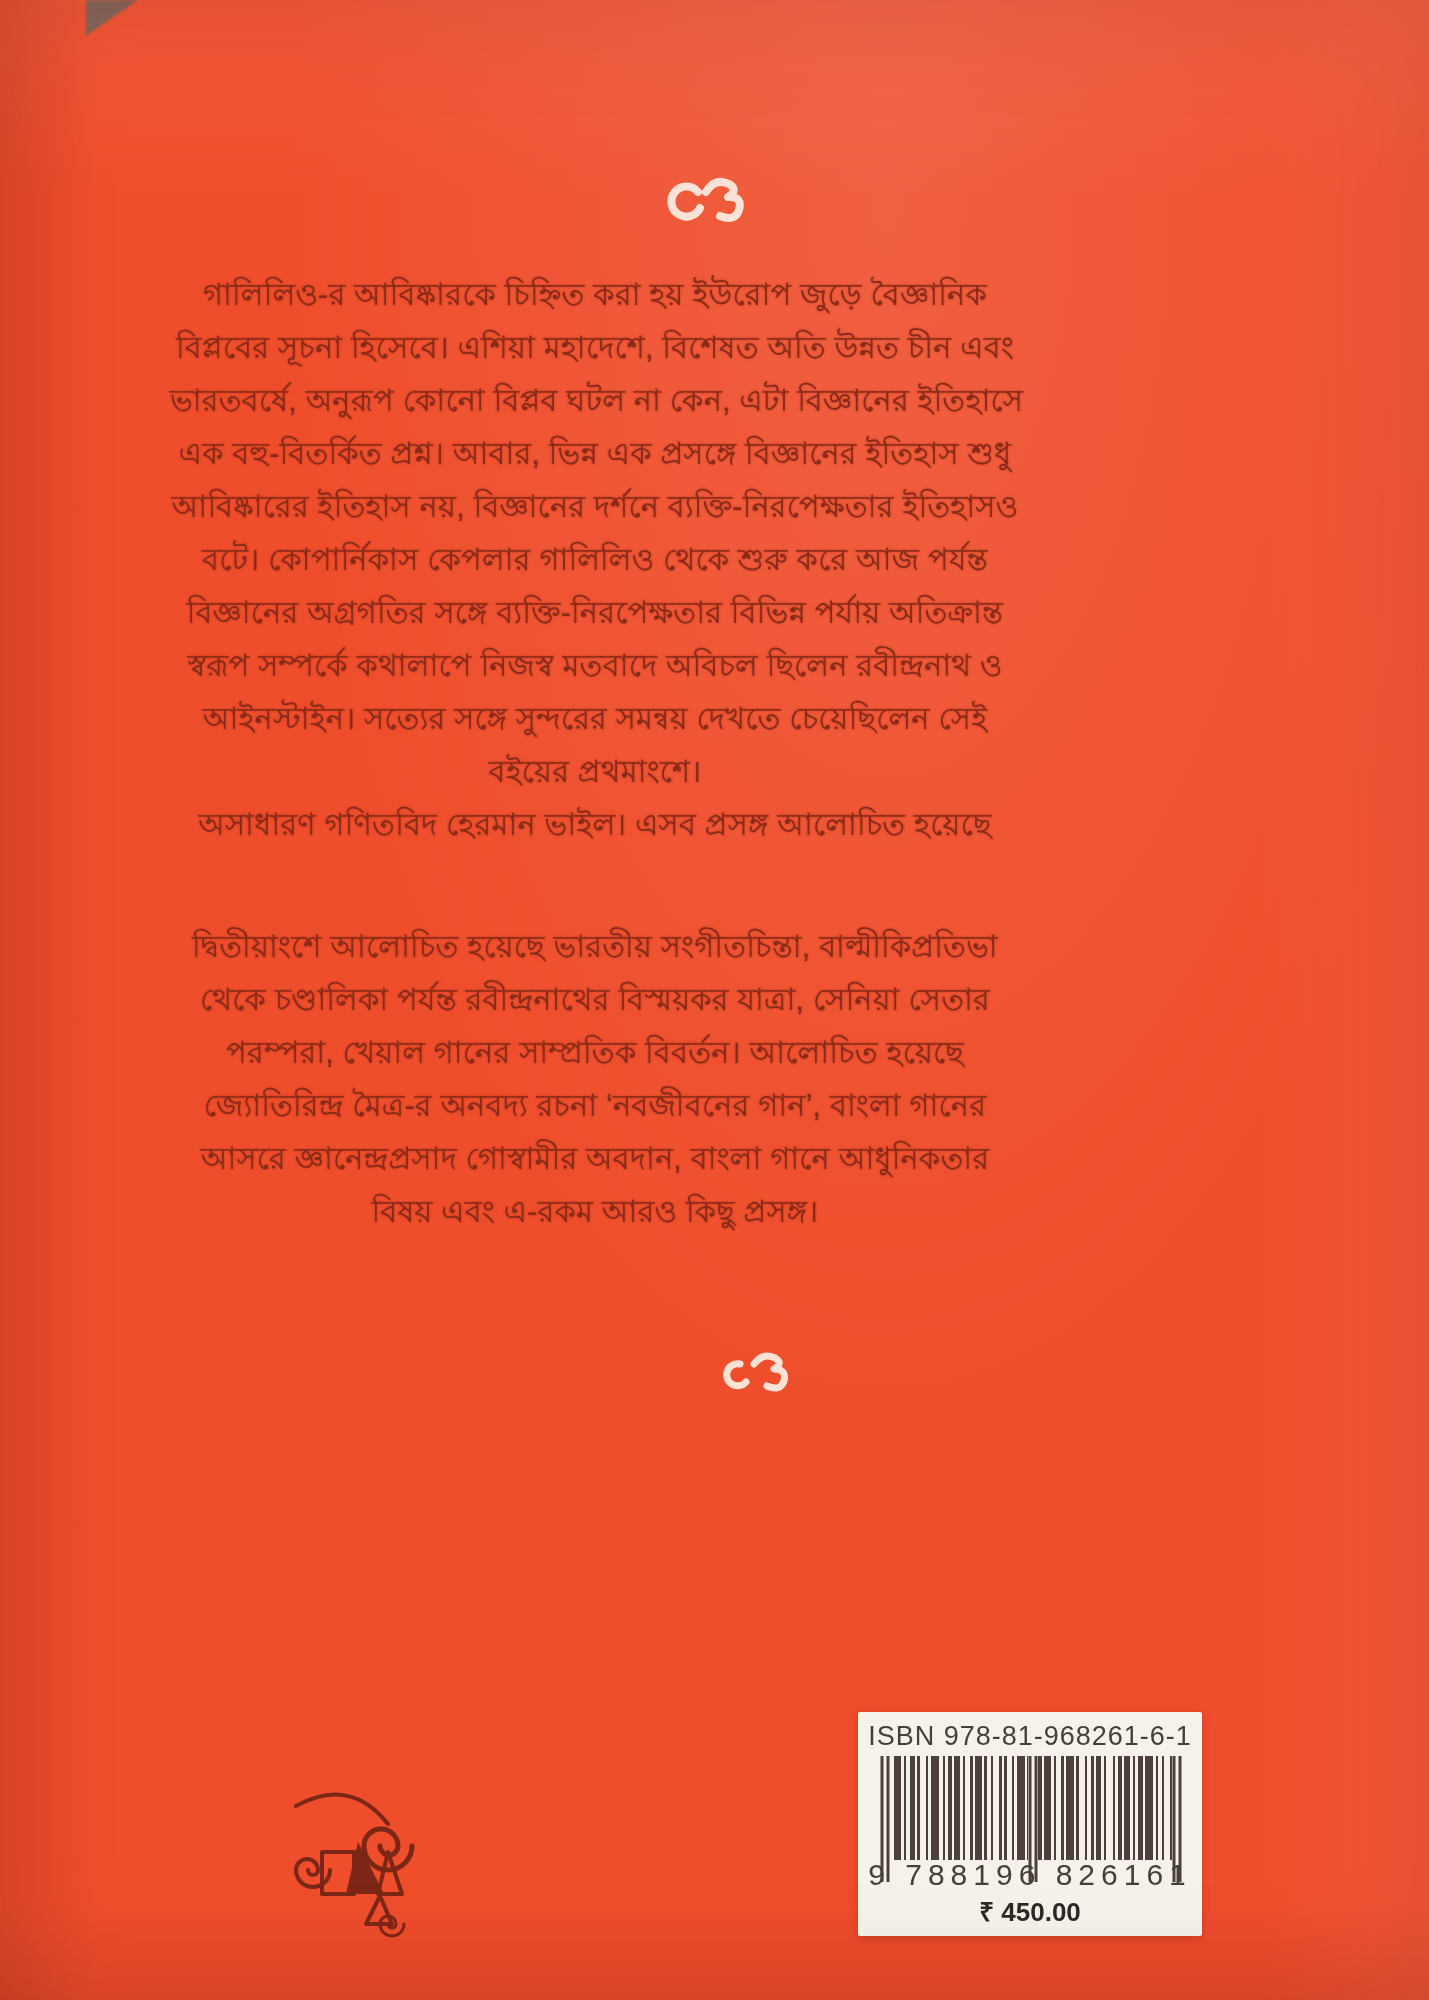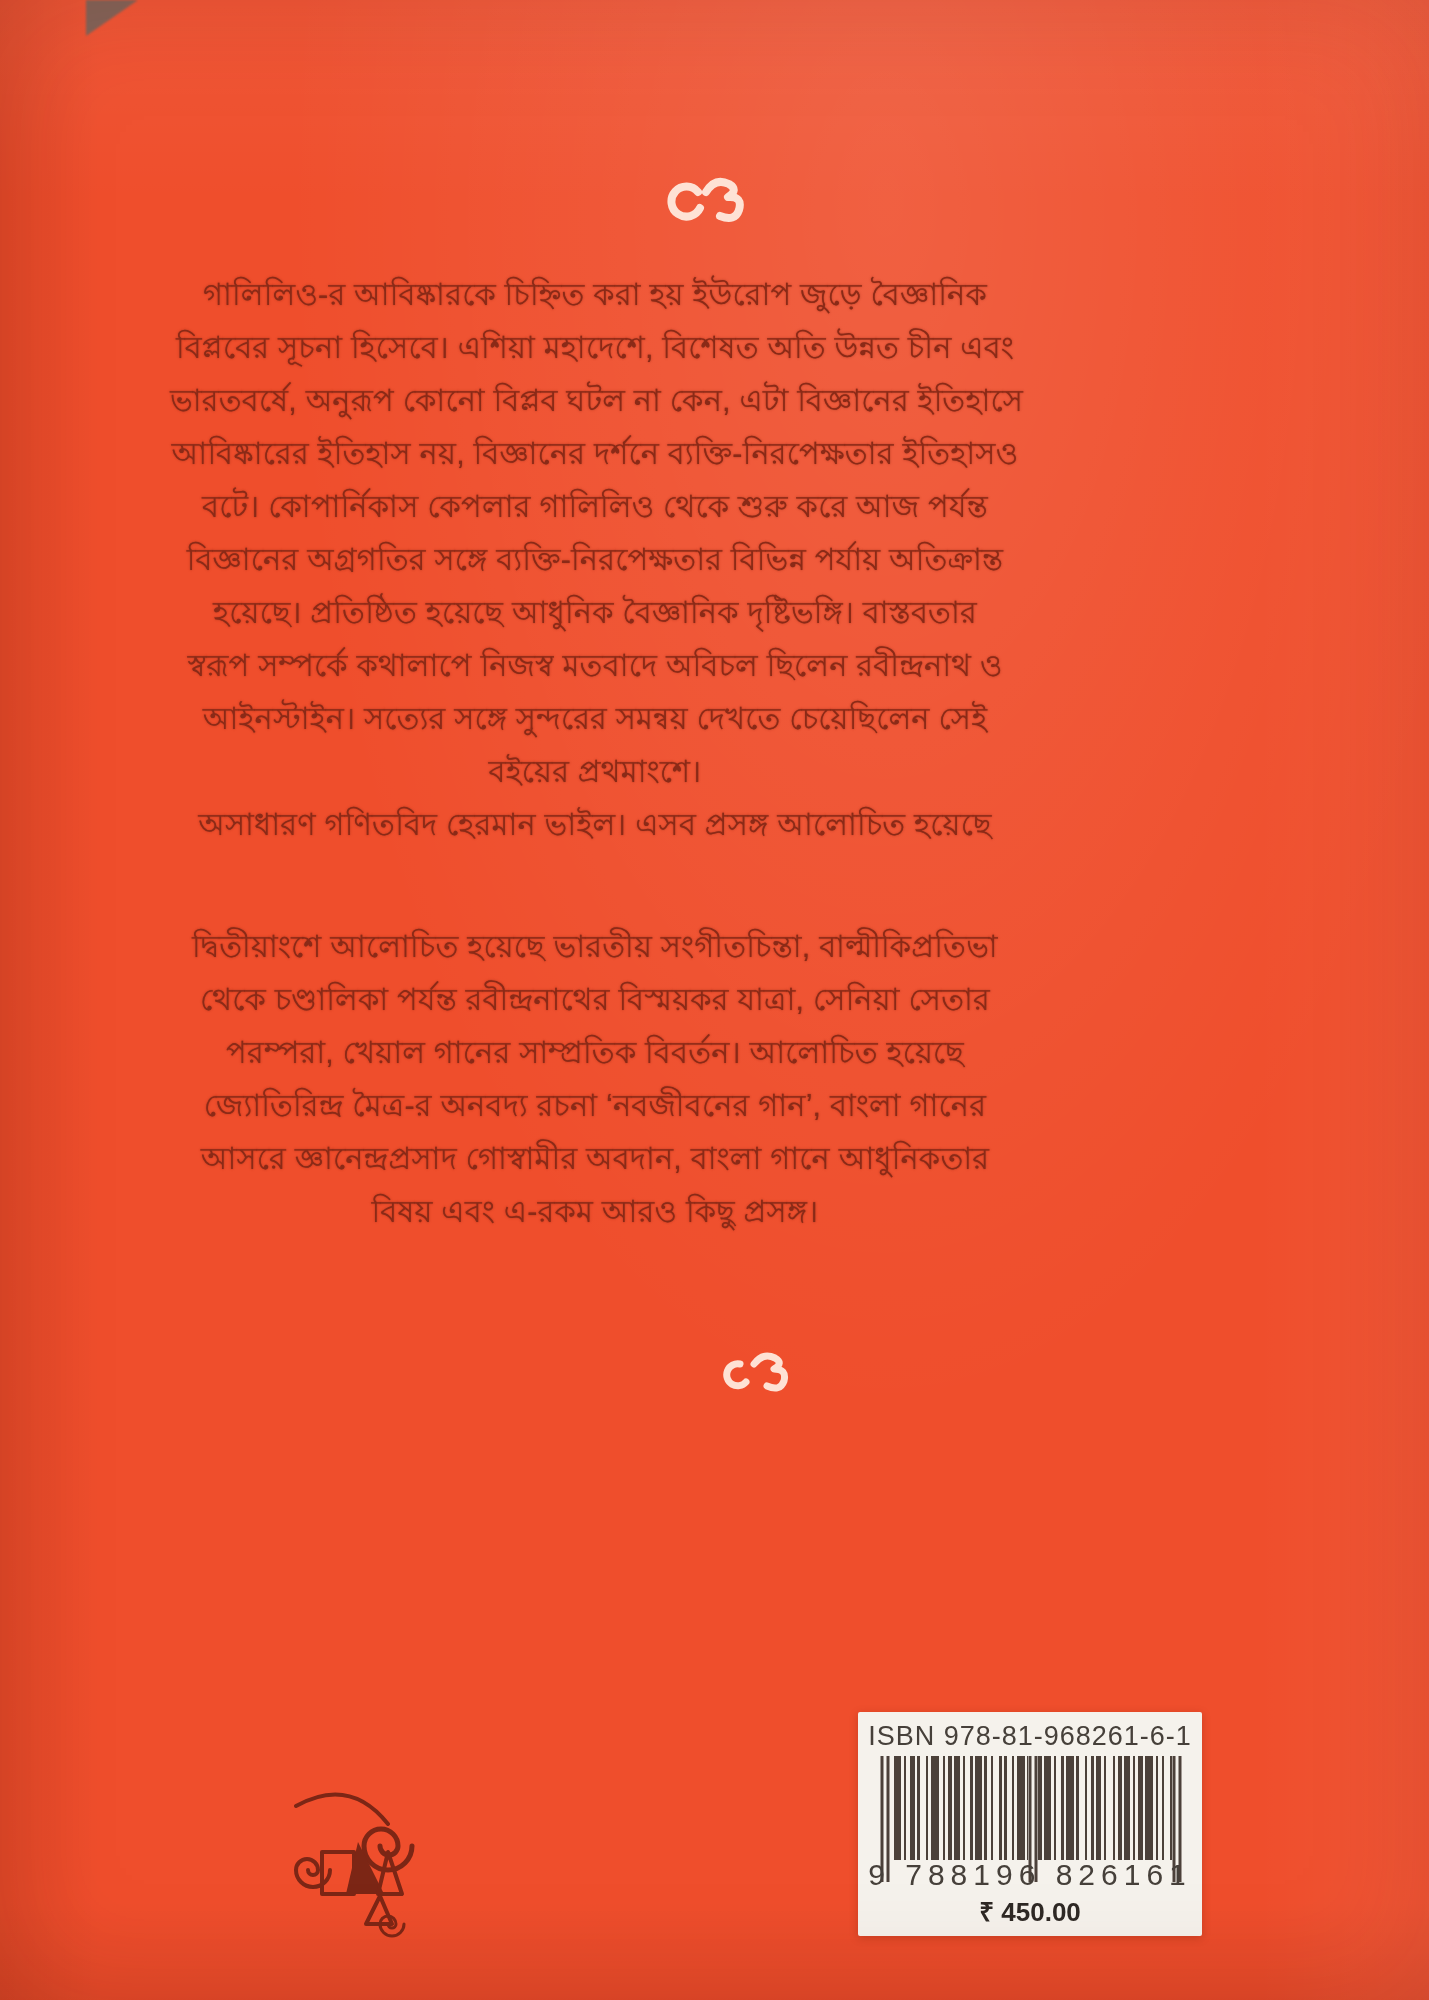--- a/index.html
+++ b/index.html
@@ -78,24 +78,24 @@
 
   <svg class="fleuron fleuron-top" width="120" height="78" viewBox="0 0 120 78">
     <path d="M50 34 A15 15 0 1 0 52 50" stroke-width="8"></path>
     <path d="M58 34 q9 -15 23 -8 q10 6 -1 13 q15 -1 11 13 q-4 12 -19 6" stroke-width="8"></path>
   </svg>
 
   <div class="synopsis para1">
     <div class="line">গালিলিও-র আবিষ্কারকে চিহ্নিত করা হয় ইউরোপ জুড়ে বৈজ্ঞানিক</div>
     <div class="line">বিপ্লবের সূচনা হিসেবে। এশিয়া মহাদেশে, বিশেষত অতি উন্নত চীন এবং</div>
     <div class="line">ভারতবর্ষে, অনুরূপ কোনো বিপ্লব ঘটল না কেন, এটা বিজ্ঞানের ইতিহাসে</div>
+    <div class="line">এক বহু-বিতর্কিত প্রশ্ন। আবার, ভিন্ন এক প্রসঙ্গে বিজ্ঞানের ইতিহাস শুধু</div>
     <div class="line">আবিষ্কারের ইতিহাস নয়, বিজ্ঞানের দর্শনে ব্যক্তি-নিরপেক্ষতার ইতিহাসও</div>
     <div class="line">বটে। কোপার্নিকাস কেপলার গালিলিও থেকে শুরু করে আজ পর্যন্ত</div>
     <div class="line">বিজ্ঞানের অগ্রগতির সঙ্গে ব্যক্তি-নিরপেক্ষতার বিভিন্ন পর্যায় অতিক্রান্ত</div>
-    <div class="line">হয়েছে। প্রতিষ্ঠিত হয়েছে আধুনিক বৈজ্ঞানিক দৃষ্টিভঙ্গি। বাস্তবতার</div>
     <div class="line">স্বরূপ সম্পর্কে কথালাপে নিজস্ব মতবাদে অবিচল ছিলেন রবীন্দ্রনাথ ও</div>
     <div class="line">আইনস্টাইন। সত্যের সঙ্গে সুন্দরের সমন্বয় দেখতে চেয়েছিলেন সেই</div>
     <div class="line">বইয়ের প্রথমাংশে।</div>
     <div class="line">অসাধারণ গণিতবিদ হেরমান ভাইল। এসব প্রসঙ্গ আলোচিত হয়েছে</div>
   </div>
 
   <div class="synopsis para2">
     <div class="line">দ্বিতীয়াংশে আলোচিত হয়েছে ভারতীয় সংগীতচিন্তা, বাল্মীকিপ্রতিভা</div>
     <div class="line">থেকে চণ্ডালিকা পর্যন্ত রবীন্দ্রনাথের বিস্ময়কর যাত্রা, সেনিয়া সেতার</div>
     <div class="line">পরম্পরা, খেয়াল গানের সাম্প্রতিক বিবর্তন। আলোচিত হয়েছে</div>

